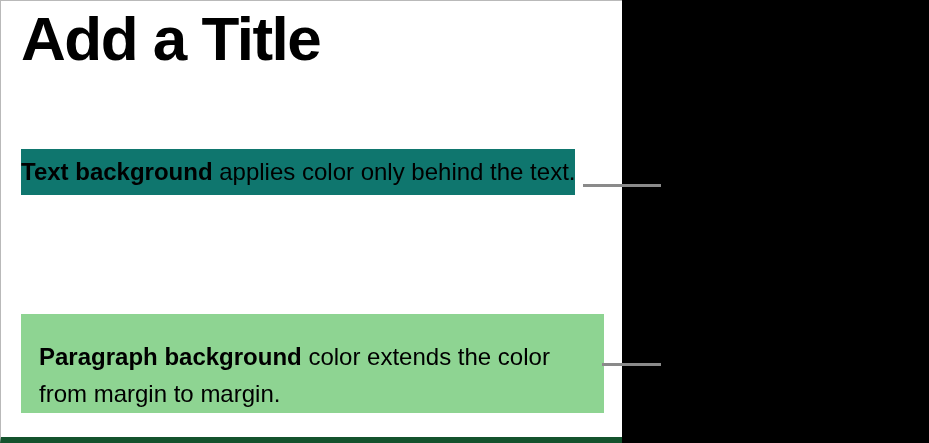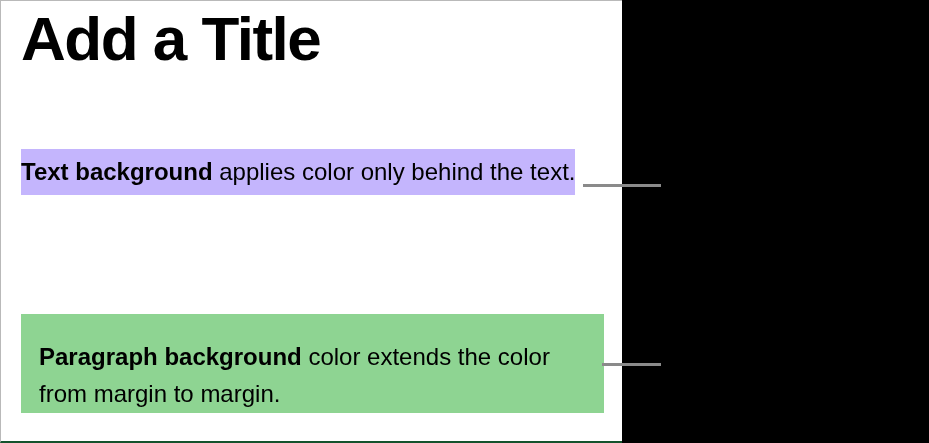--- a/index.html
+++ b/index.html
@@ -24,21 +24,21 @@
   
   #document-canvas {
     position: absolute;
     left: 0;
     top: 0;
     width: 622px;
     height: 443px;
     background: #ffffff;
     border-top: 1px solid #b9b9b9;
     border-left: 1px solid #b9b9b9;
-    border-bottom: 2px solid #14532d;
+    border-bottom: 6px solid #14532d;
     box-sizing: border-box;
     overflow: hidden;
   }
 
   
   #doc-title {
     position: absolute;
     left: 20px;
     top: 5px;
     font-size: 62px;
@@ -107,21 +107,21 @@
 </style>
 </head>
 <body>
 
 <div id="screen" style="background-color: rgb(0, 0, 0);">
 
   <div id="document-canvas" style="background-color: rgb(255, 255, 255);">
 
     <div id="doc-title">Add a Title</div>
 
-    <p class="body-para" id="text-background-para"><span class="hl" style="background-color: #c4b5fd;"><span class="bold-run">Text background</span><span> applies color only behind the text.</span></span></p>
+    <p class="body-para" id="text-background-para"><span class="hl" style="background-color: #0f766e;"><span class="bold-run">Text background</span><span> applies color only behind the text.</span></span></p>
 
     <div id="paragraph-background-block" style="background-color: rgb(142, 212, 146);">
       <p class="body-para" id="paragraph-background-para"><span class="bold-run">Paragraph background</span><span> color extends the color from margin to margin.</span></p>
     </div>
 
   </div>
 
   <div class="callout-line" id="callout-line-text-background" style="background-color: rgb(138, 138, 138);"></div>
 
   <div class="callout-line" id="callout-line-paragraph-background" style="background-color: rgb(138, 138, 138);"></div>

